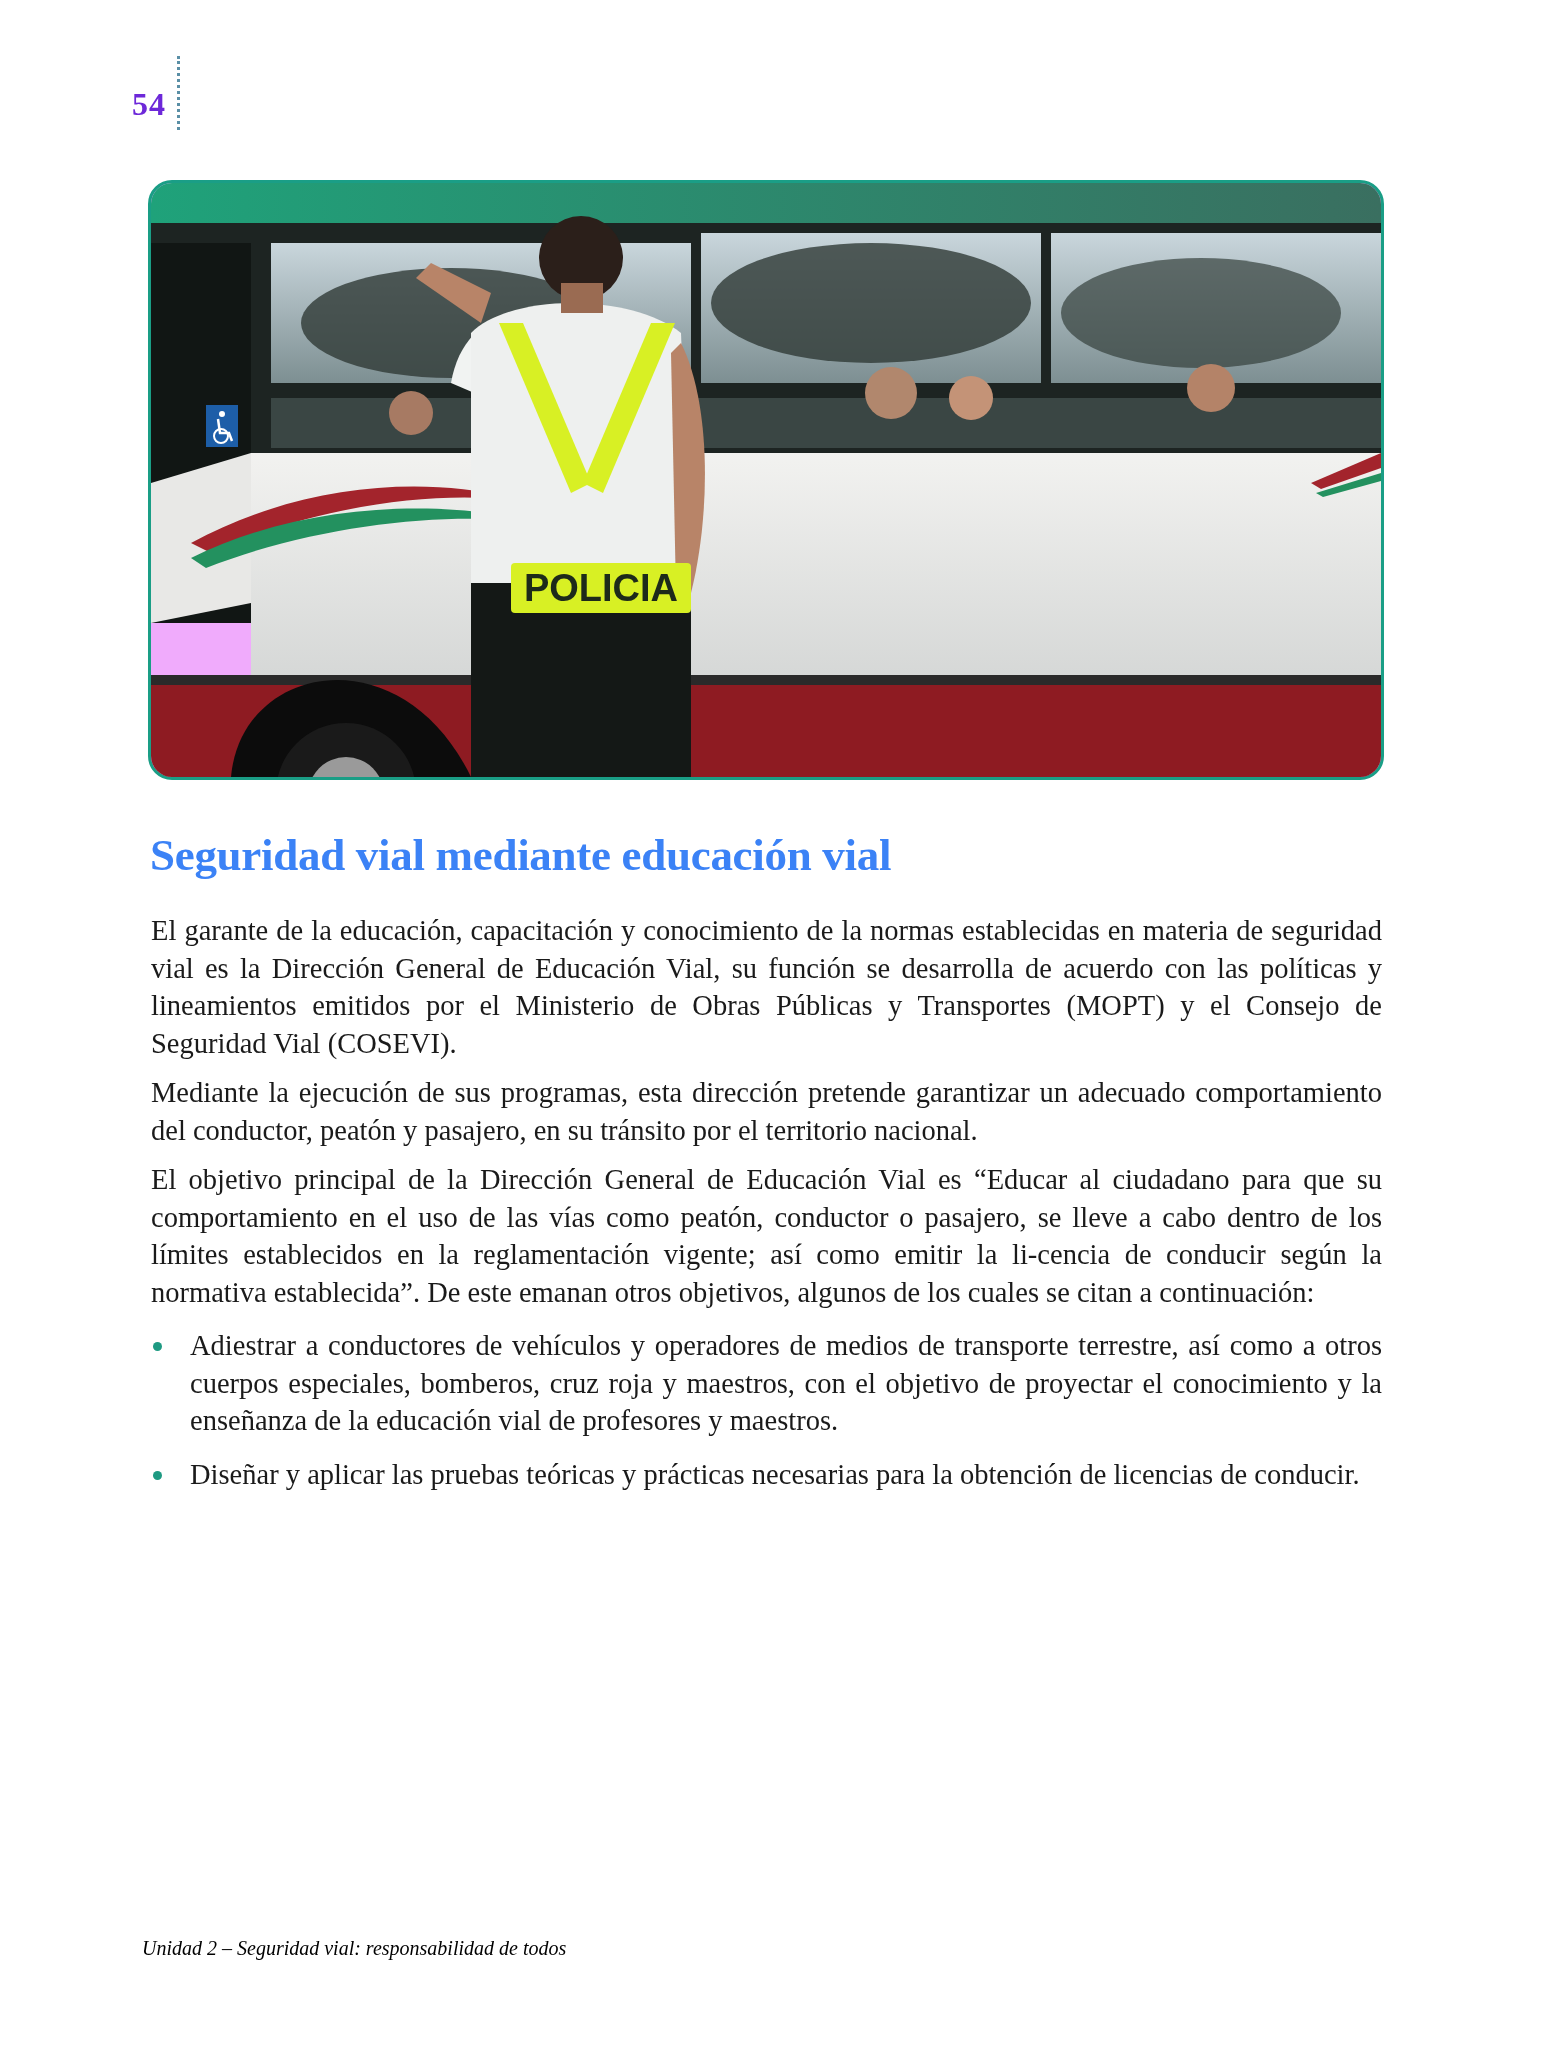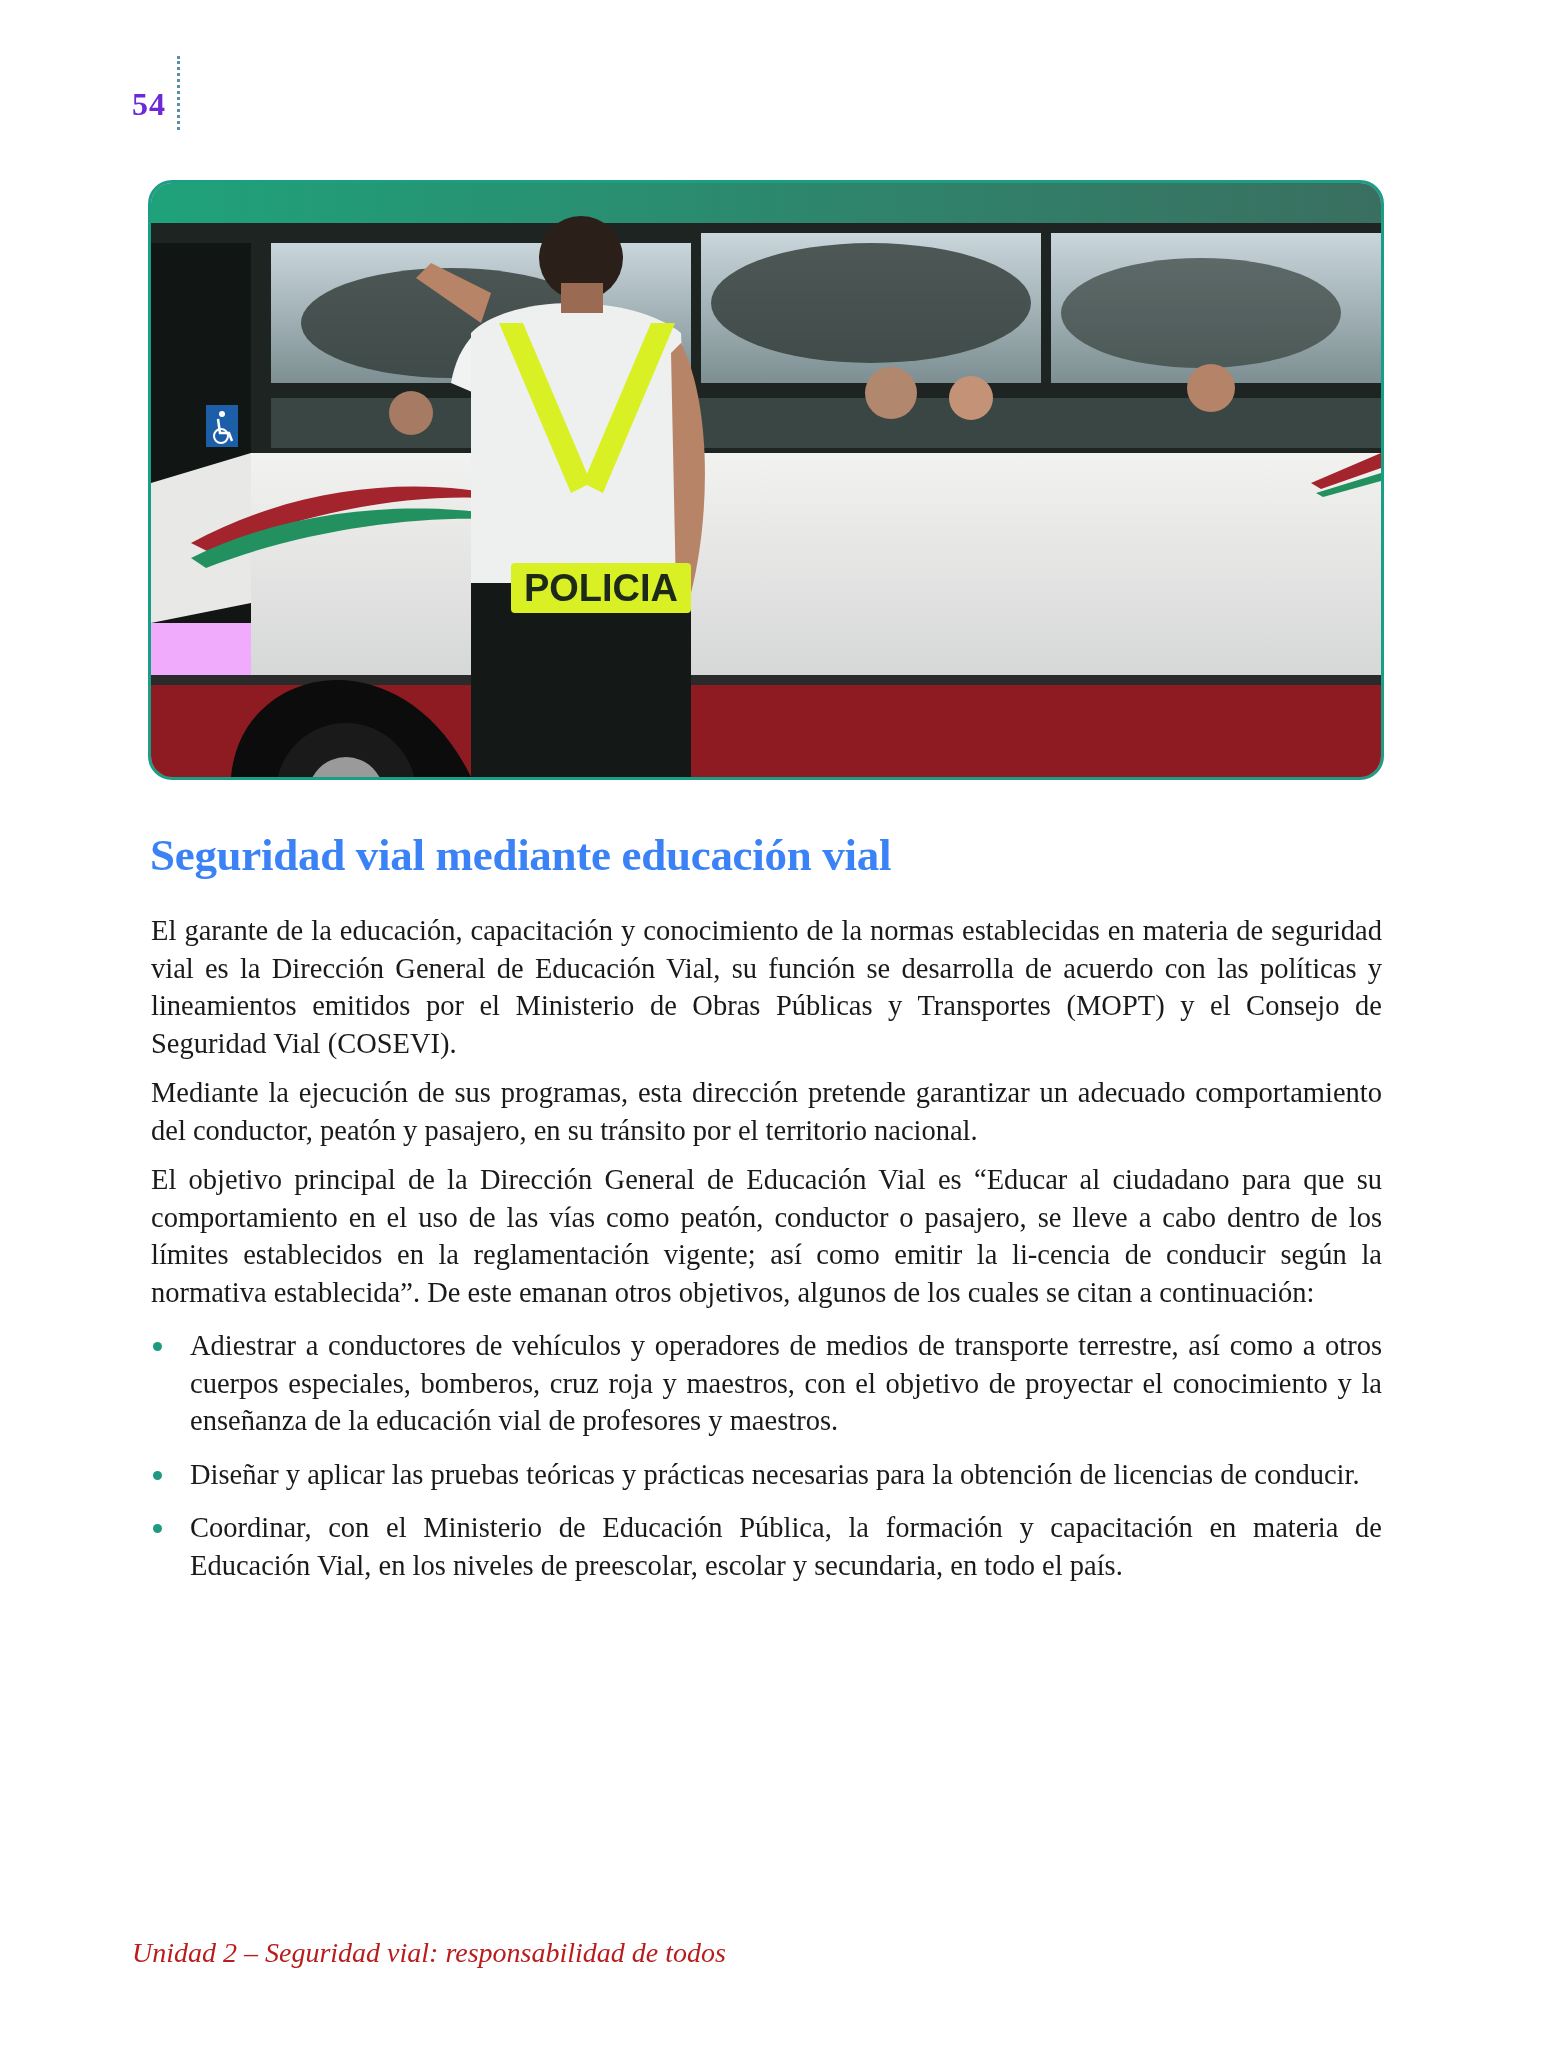--- a/index.html
+++ b/index.html
@@ -89,25 +89,25 @@
       position: absolute;
       left: 3px;
       top: 15px;
       width: 9px;
       height: 9px;
       border-radius: 50%;
       background: #1e9a82;
     }
     .footer {
       position: absolute;
-      left: 132px;
+      left: 142px;
       top: 1937px;
-      font-size: 28px;
+      font-size: 20px;
       font-style: italic;
-      color: #b91c1c;
+      color: #000000;
     }
   </style>
 </head>
 <body>
 
 <div class="page-number">54</div>
 <div class="page-rule"></div>
 
 <div class="photo">
   <svg viewBox="0 0 1230 594" preserveAspectRatio="none">
@@ -195,20 +195,16 @@
   <p>El objetivo principal de la Dirección General de Educación Vial es “Educar al ciudadano para que su comportamiento en el uso de las vías como peatón, conductor o pasajero, se lleve a cabo dentro de los límites establecidos en la reglamentación vigente; así como emitir la li-cencia de conducir según la normativa establecida”. De este emanan otros objetivos, algunos de los cuales se citan a continuación:</p>
   <ul class="bullets">
     <li>
       <span class="bullet-dot"></span>
       <span>Adiestrar a conductores de vehículos y operadores de medios de transporte terrestre, así como a otros cuerpos especiales, bomberos, cruz roja y maestros, con el objetivo de proyectar el conocimiento y la enseñanza de la educación vial de profesores y maestros.</span>
     </li>
     <li>
       <span class="bullet-dot"></span>
       <span>Diseñar y aplicar las pruebas teóricas y prácticas necesarias para la obtención de licencias de conducir.</span>
     </li>
-    <li>
-      <span class="bullet-dot"></span>
-      <span>Coordinar, con el Ministerio de Educación Pública, la formación y capacitación en materia de Educación Vial, en los niveles de preescolar, escolar y secundaria, en todo el país.</span>
-    </li>
   </ul>
 </div>
 
 <div class="footer">Unidad 2 – Seguridad vial: responsabilidad de todos</div>
 
 </body></html>

